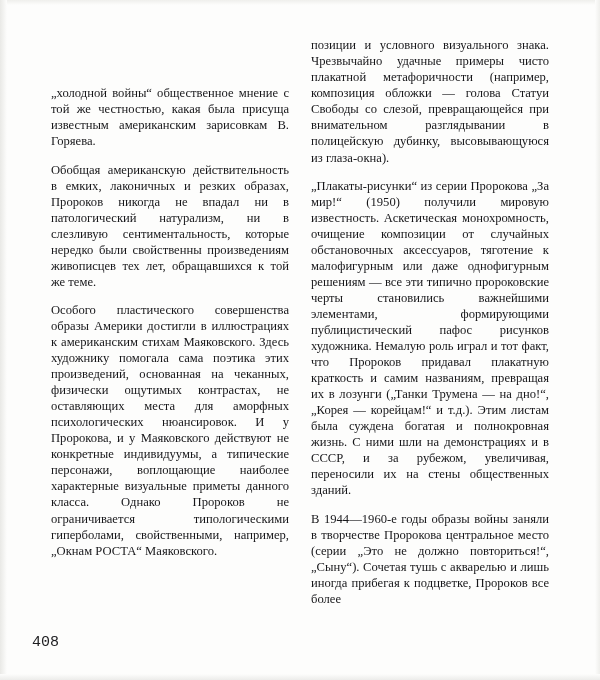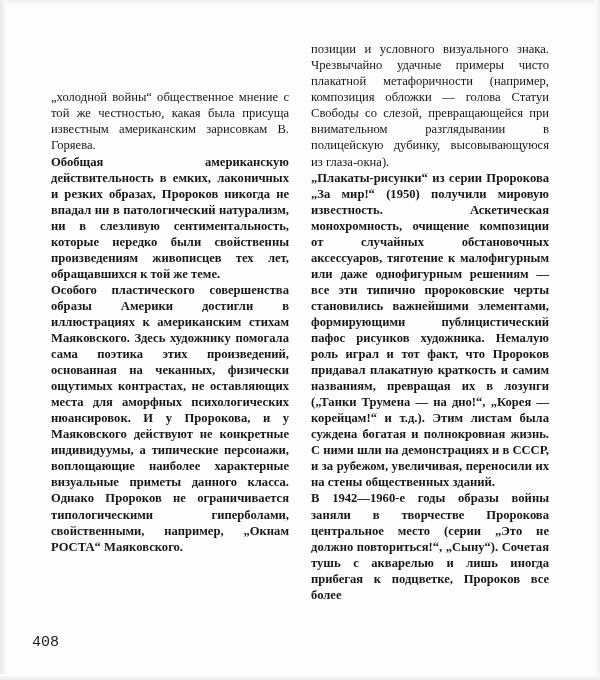--- a/index.html
+++ b/index.html
@@ -75,22 +75,21 @@
     text-align: justify;
     text-justify: inter-word;
     font-size: 12.6px;
     line-height: 16.05px;
     color: #17171a;
     hyphens: manual;
     letter-spacing: 0.01px;
   }
 
   .para + .para {
-    margin-top: 0;
-    font-weight: bold;
+    margin-top: 12px;
   }
 
   .page-number {
     position: absolute;
     left: 32px;
     top: 634px;
     font-size: 15px;
     color: #1d1d20;
     font-family: Liberation Mono, monospace;
   }
@@ -109,20 +108,20 @@
 
     <div class="column">
       <p class="para">„холодной войны“ общественное мнение с той же честностью, какая была присуща известным американским зарисовкам В. Горяева.</p>
       <p class="para">Обобщая американскую действительность в емких, лаконичных и резких образах, Пророков никогда не впадал ни в патологический натурализм, ни в слезливую сентиментальность, которые нередко были свойственны произведениям живописцев тех лет, обращавшихся к той же теме.</p>
       <p class="para">Особого пластического совершенства образы Америки достигли в иллюстрациях к американским стихам Маяковского. Здесь художнику помогала сама поэтика этих произведений, основанная на чеканных, физически ощутимых контрастах, не оставляющих места для аморфных психологических нюансировок. И у Пророкова, и у Маяковского действуют не конкретные индивидуумы, а типические персонажи, воплощающие наиболее характерные визуальные приметы данного класса. Однако Пророков не ограничивается типологическими гиперболами, свойственными, например, „Окнам РОСТА“ Маяковского.</p>
     </div>
 
     <div class="column">
       <p class="para">позиции и условного визуального знака. Чрезвычайно удачные примеры чисто плакатной метафоричности (например, композиция обложки — голова Статуи Свободы со слезой, превращающейся при внимательном разглядывании в полицейскую дубинку, высовывающуюся из глаза-окна).</p>
       <p class="para">„Плакаты-рисунки“ из серии Пророкова „За мир!“ (1950) получили мировую известность. Аскетическая монохромность, очищение композиции от случайных обстановочных аксессуаров, тяготение к малофигурным или даже однофигурным решениям — все эти типично пророковские черты становились важнейшими элементами, формирующими публицистический пафос рисунков художника. Немалую роль играл и тот факт, что Пророков придавал плакатную краткость и самим названиям, превращая их в лозунги („Танки Трумена — на дно!“, „Корея — корейцам!“ и т.д.). Этим листам была суждена богатая и полнокровная жизнь. С ними шли на демонстрациях и в СССР, и за рубежом, увеличивая, переносили их на стены общественных зданий.</p>
-      <p class="para">В 1942—1960-е годы образы войны заняли в творчестве Пророкова центральное место (серии „Это не должно повториться!“, „Сыну“). Сочетая тушь с акварелью и лишь иногда прибегая к подцветке, Пророков все более</p>
+      <p class="para">В 1944—1960-е годы образы войны заняли в творчестве Пророкова центральное место (серии „Это не должно повториться!“, „Сыну“). Сочетая тушь с акварелью и лишь иногда прибегая к подцветке, Пророков все более</p>
     </div>
 
   </div>
 
   <div class="page-number">408</div>
 
 </div>
 
 </body></html>

